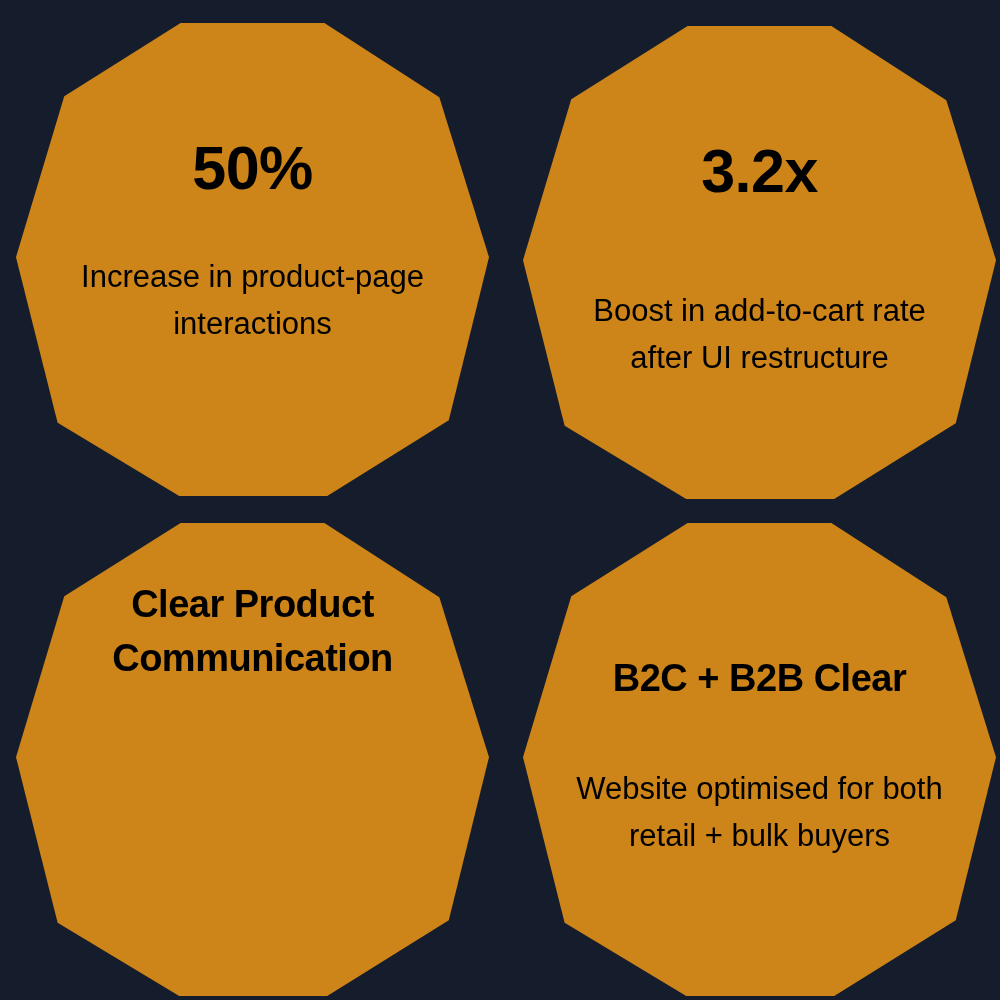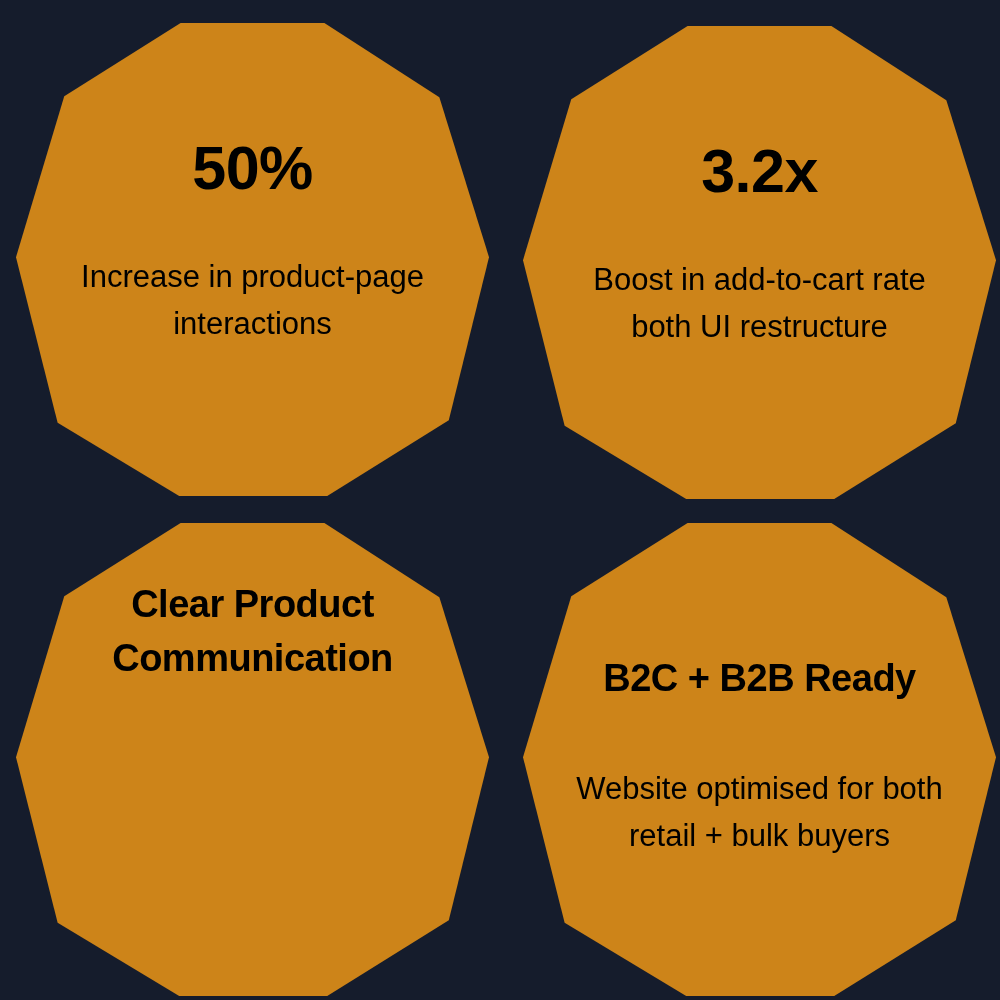--- a/index.html
+++ b/index.html
@@ -50,21 +50,21 @@
         91.5% 84.0%, 65.8% 100%,
         34.5% 100%,  8.8% 84.5%,
         0% 49.5%,    10.2% 15.5%);
     display:flex;
     flex-direction:column;
     align-items:center;
   }
 
   
   #cell-1 .stat-shape { margin-left:2px;  margin-top:11px; }
-  #cell-2 .stat-shape { margin-left:24px; margin-top:14px; }
+  #cell-2 .stat-shape { margin-left:24px; margin-top:14px;gap:31px; }
   #cell-3 .stat-shape { margin-left:2px;  margin-top:15px; }
   #cell-4 .stat-shape { margin-left:24px; margin-top:15px; }
 
   .stat-headline {
     color:#000000;
     font-weight:bold;
     text-align:center;
     letter-spacing:-0.5px;
     width:78%;
   }
@@ -113,30 +113,30 @@
   <div class="stat-cell" id="cell-1">
     <div class="stat-shape size-xl">
       <div class="stat-headline">50%</div>
       <div class="stat-body">Increase in product-page interactions</div>
     </div>
   </div>
 
   <div class="stat-cell" id="cell-2">
     <div class="stat-shape size-xl">
       <div class="stat-headline">3.2x</div>
-      <div class="stat-body">Boost in add-to-cart rate both UI restructure</div>
+      <div class="stat-body">Boost in add-to-cart rate after UI restructure</div>
     </div>
   </div>
 
   <div class="stat-cell" id="cell-3">
     <div class="stat-shape size-md">
       <div class="stat-headline">Clear Product Communication</div>
     </div>
   </div>
 
   <div class="stat-cell" id="cell-4">
     <div class="stat-shape size-md">
-      <div class="stat-headline">B2C + B2B Ready</div>
+      <div class="stat-headline">B2C + B2B Clear</div>
       <div class="stat-body">Website optimised for both retail + bulk buyers</div>
     </div>
   </div>
 
 </div>
 
 </body></html>

